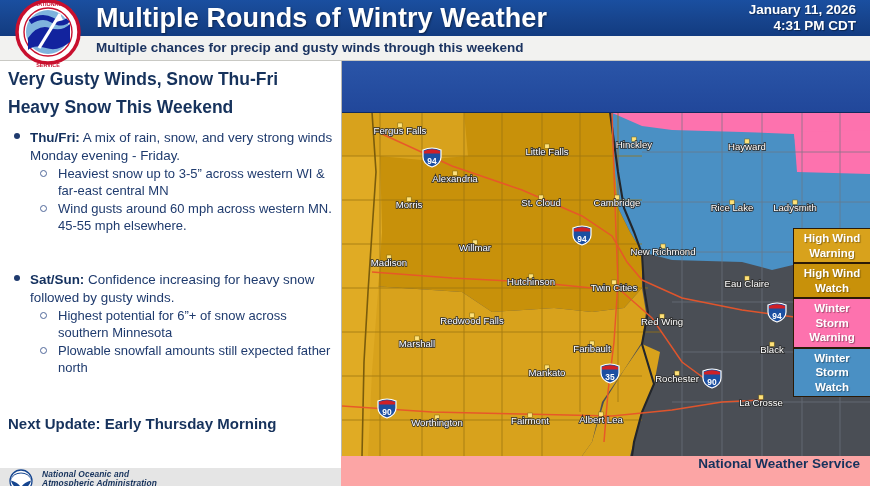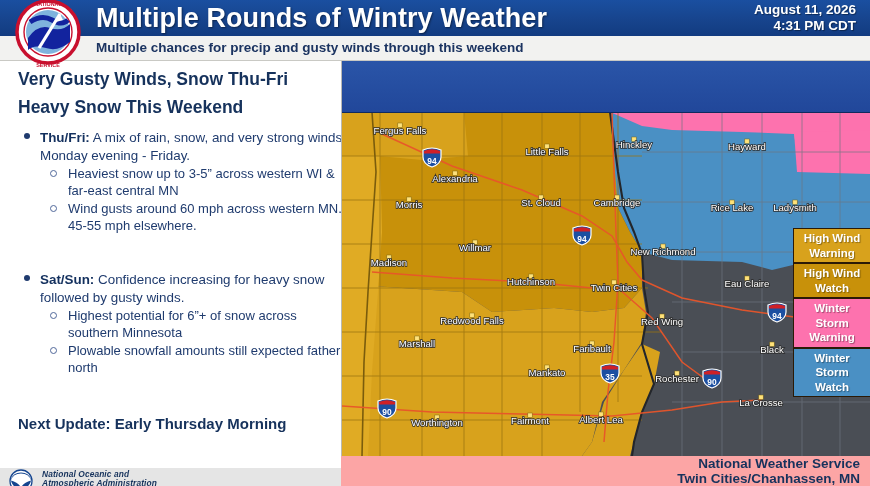--- a/index.html
+++ b/index.html
@@ -19,21 +19,21 @@
           text-shadow:1px 1px 1px rgba(0,0,0,.4);}
   #subheader{position:absolute;left:0;top:36px;width:870px;height:24px;
           background:#f2f2f0;border-bottom:1px solid #c9c9c4;}
   #subheader-text{position:absolute;left:96px;top:36px;height:24px;line-height:24px;
           font-size:13.5px;font-weight:bold;color:#1c3461;white-space:nowrap;}
 
   
   #nws-logo{position:absolute;left:6px;top:-2px;width:84px;height:72px;z-index:6;}
 
   
-  #left-panel{position:absolute;left:10px;top:61px;width:341px;height:395px;background:#ffffff;}
+  #left-panel{position:absolute;left:0;top:61px;width:341px;height:395px;background:#ffffff;}
   .h1line{font-size:17.5px;font-weight:bold;color:#16325c;white-space:nowrap;}
   #hl1{position:absolute;left:8px;top:8px;}
   #hl2{position:absolute;left:8px;top:36px;}
 
   .bullet-block{position:absolute;left:8px;width:330px;}
   .lvl1{position:relative;padding-left:22px;font-size:13.4px;line-height:17.5px;color:#1f3b6e;}
   .lvl1 .dot{position:absolute;left:6px;top:4px;width:6px;height:6px;border-radius:50%;
              background:#1f3b6e;}
   .lvl1 b{font-weight:bold;color:#13305e;}
   .lvl2{position:relative;margin-left:30px;padding-left:20px;font-size:13px;
@@ -93,21 +93,21 @@
   <path d="M22 40 q10 -14 22 -10 q12 4 20 -4 l0 18 q-12 10 -24 6 q-12 -4 -18 2 z" fill="#12239e"></path>
   <path d="M24 24 q12 -8 22 -2 q10 6 16 0" fill="none" stroke="#12239e" stroke-width="5"></path>
   <path d="M54 16 L33 50" stroke="#ffffff" stroke-width="3.2"></path>
   <path d="M54 16 L50 24 L57 22 Z" fill="#ffffff"></path>
   <text x="42" y="8" text-anchor="middle" font-size="5.4" font-weight="bold" fill="#c8102e" font-family="Liberation Sans, sans-serif">NATIONAL</text>
   <text x="42" y="69" text-anchor="middle" font-size="5.4" font-weight="bold" fill="#c8102e" font-family="Liberation Sans, sans-serif">SERVICE</text>
 </svg>
 
 <div id="header-title">Multiple Rounds of Wintry Weather</div>
 <div id="header-date">
-  <div>August 11, 2026</div>
+  <div>January 11, 2026</div>
   <div>4:31 PM CDT</div>
 </div>
 <div id="subheader"></div>
 <div id="subheader-text">Multiple chances for precip and gusty winds through this weekend</div>
 
 <div id="left-panel">
   <div id="hl1" class="h1line">Very Gusty Winds, Snow Thu-Fri</div>
   <div id="hl2" class="h1line">Heavy Snow This Weekend</div>
 
   <div class="bullet-block" style="top:68px;">
@@ -398,15 +398,14 @@
       <div>Winter</div>
       <div>Storm</div>
       <div>Watch</div>
     </div>
   </div>
 </div>
 
 <div id="bottom-strip">
   <div id="nws-office">
     <div>National Weather Service</div>
-    <div>Twin Cities/Chanhassen, MN</div>
   </div>
 </div>
 
 </body></html>

